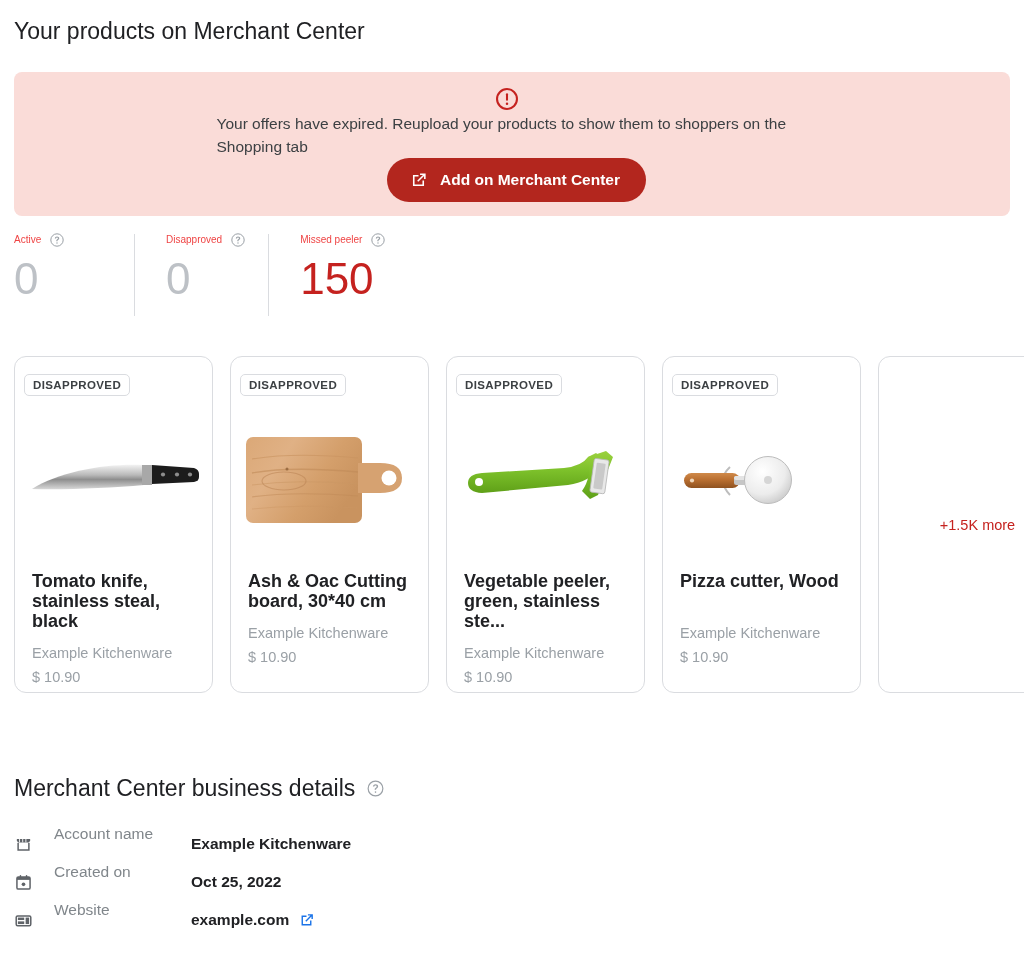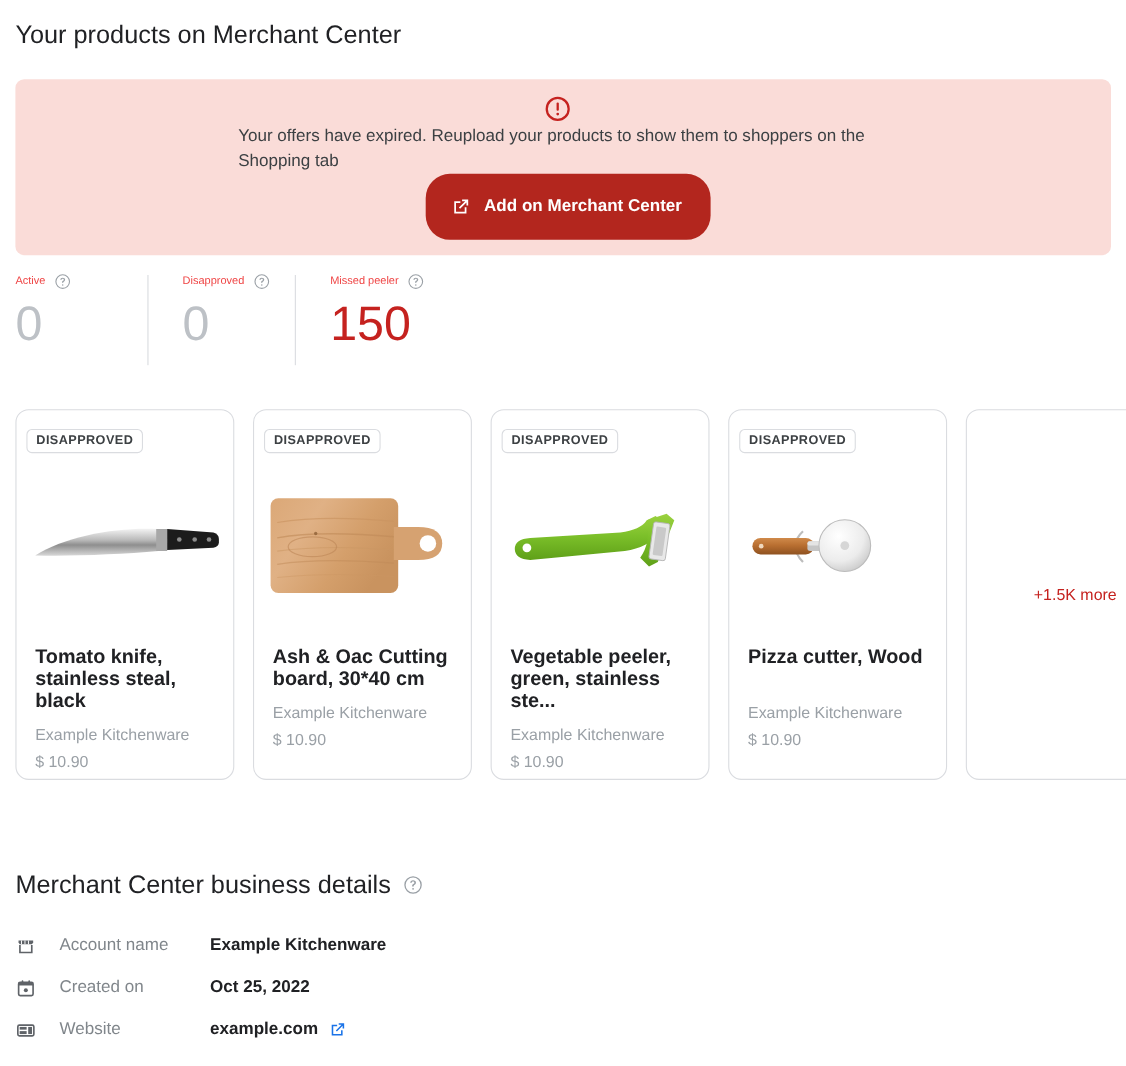--- a/index.html
+++ b/index.html
@@ -51,21 +51,21 @@
     line-height: 23px;
     color: #3c4043;
     max-width: 600px;
   }
   .alert-btn {
     flex: 0 0 auto;
     background: #b3261e;
     color: #ffffff;
     border: none;
     border-radius: 22px;
-    height: 60px;
+    height: 44px;
     padding: 0 26px 0 22px;
     display: flex;
     align-items: center;
     gap: 12px;
     font-size: 15.5px;
     font-weight: 700;
     font-family: "Liberation Sans", sans-serif;
     cursor: pointer;
     white-space: nowrap;
   }
@@ -185,21 +185,20 @@
     gap: 11px;
     font-size: 23px;
     font-weight: 400;
     color: #202124;
     margin-top: 80px;
     line-height: 30px;
   }
   .details { margin-top: 22px; }
   .detail-row {
     display: flex;
-    align-items: center;
     height: 38px;
   }
   .detail-icon {
     width: 22px;
     flex: 0 0 auto;
     display: flex; align-items: center; justify-content: flex-start;
     margin-right: 18px;
   }
   .detail-label {
     width: 137px;

